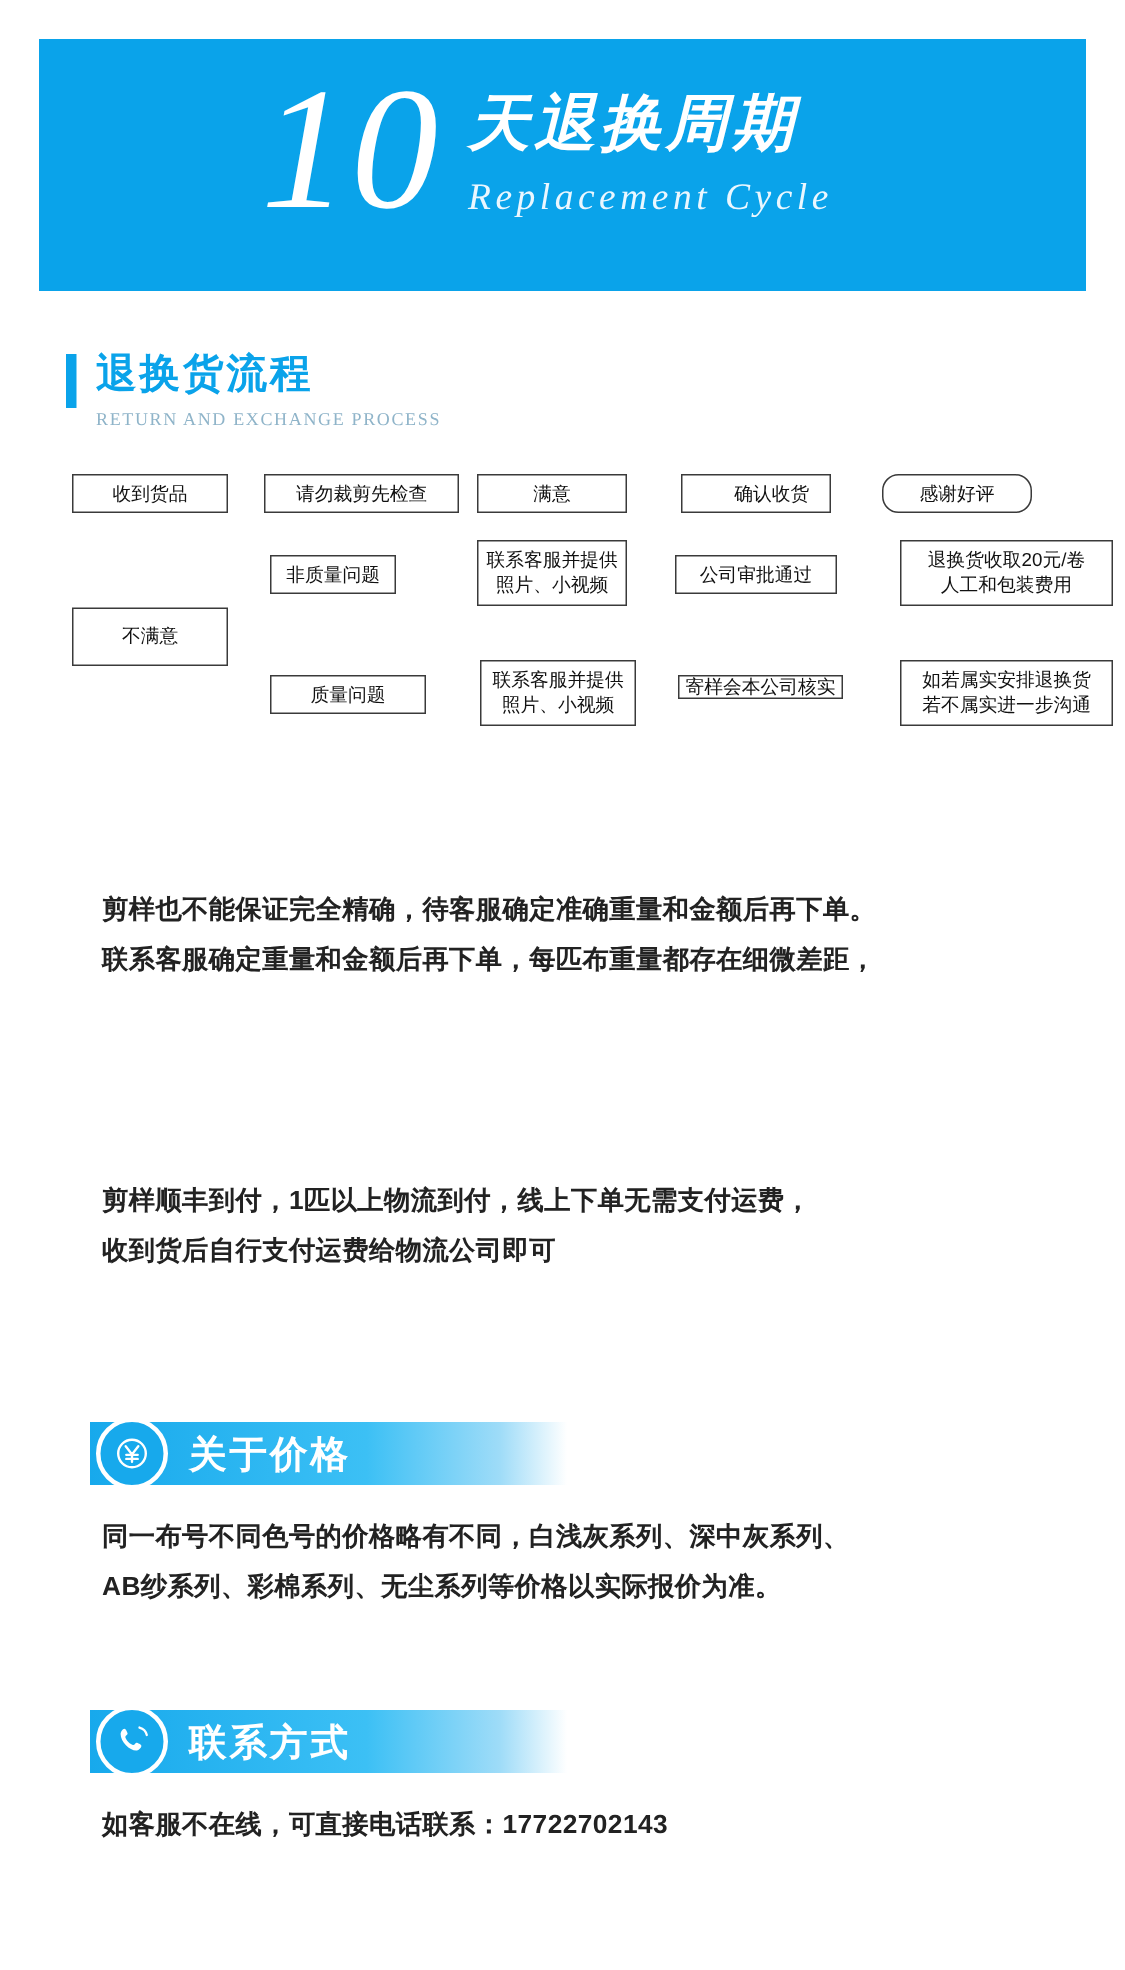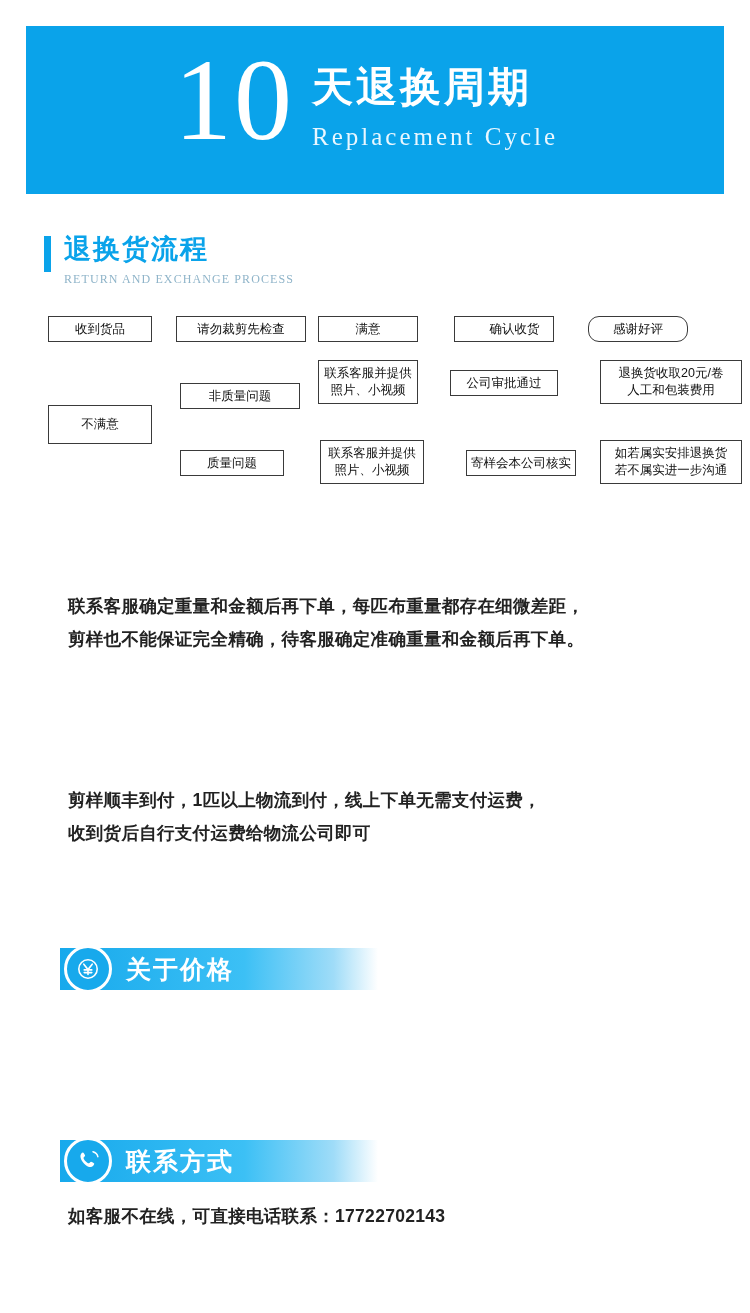--- a/index.html
+++ b/index.html
@@ -25,21 +25,22 @@
     width: 698px;
     height: 168px;
     background: #0aa3ea;
     color: #ffffff;
   }
   .hero-inner {
     position: absolute;
     left: 148px;
     top: 18px;
     display: flex;
-    align-items: center;
+    align-items: flex-start;
+    font-style: italic;
   }
   .hero-num {
     font-family: "Liberation Serif", serif;
     font-size: 116px;
     line-height: 112px;
     font-weight: 400;
     letter-spacing: 2px;
     color: #ffffff;
   }
   .hero-texts {
@@ -183,59 +184,63 @@
   <div class="cn">退换货流程</div>
   <div class="en">RETURN AND EXCHANGE PROCESS</div>
 </div>
 
 <div class="flow" id="flow-container">
     <div class="fbox" style="left: 48px; top: 16px; width: 104px; height: 26px;">收到货品</div>
     <div class="fbox" style="left: 176px; top: 16px; width: 130px; height: 26px;">请勿裁剪先检查</div>
     <div class="fbox" style="left: 318px; top: 16px; width: 100px; height: 26px;">满意</div>
     <div class="fbox" style="left: 454px; top: 16px; width: 100px; height: 26px; padding-left: 24px;">确认收货</div>
     <div class="fbox" style="left: 588px; top: 16px; width: 100px; height: 26px; border-radius: 11px;">感谢好评</div>
-    <div class="fbox" style="left: 180px; top: 83px; width: 120px; height: 26px;">非质量问题</div>
+    <div class="fbox" style="left: 180px; top: 70px; width: 84px; height: 26px;">非质量问题</div>
     <div class="fbox" style="left: 318px; top: 60px; width: 100px; height: 44px;">联系客服并提供
 照片、小视频</div>
     <div class="fbox" style="left: 450px; top: 70px; width: 108px; height: 26px;">公司审批通过</div>
     <div class="fbox" style="left: 600px; top: 60px; width: 142px; height: 44px;">退换货收取20元/卷
 人工和包装费用</div>
     <div class="fbox" style="left: 48px; top: 105px; width: 104px; height: 39px;">不满意</div>
     <div class="fbox" style="left: 180px; top: 150px; width: 104px; height: 26px;">质量问题</div>
     <div class="fbox" style="left: 320px; top: 140px; width: 104px; height: 44px;">联系客服并提供
 照片、小视频</div>
-    <div class="fbox" style="left: 452px; top: 150px; width: 110px; height: 26px; margin-left: 14px;">寄样会本公司核实</div>
+    <div class="fbox" style="left: 452px; top: 150px; width: 110px; height: 16px;">寄样会本公司核实</div>
     <div class="fbox" style="left: 600px; top: 140px; width: 142px; height: 44px;">如若属实安排退换货
 若不属实进一步沟通</div>
   </div>
 
 <div class="feature" id="feature-0" style="top:572px;">
   <div class="fbody">
+    <span class="line">剪样也不能保证完全精确，待客服确定准确重量和金额后再下单。</span>
     <span class="line">联系客服确定重量和金额后再下单，每匹布重量都存在细微差距，</span>
-    <span class="line">剪样也不能保证完全精确，待客服确定准确重量和金额后再下单。</span>
   </div>
 </div>
 
 <div class="feature" id="feature-1" style="top:766px;">
   <div class="fbody">
     <span class="line">剪样顺丰到付，1匹以上物流到付，线上下单无需支付运费，</span>
     <span class="line">收到货后自行支付运费给物流公司即可</span>
   </div>
 </div>
 
 <div class="feature" id="feature-2" style="top:948px;">
   <div class="fhead">
     <div class="circle">
       <svg class="svg-ico" width="28" height="28" viewBox="0 0 28 28" fill="none" stroke="#ffffff" stroke-width="1.6">
         <circle cx="14" cy="14" r="9.2"></circle>
         <path d="M9.8 9.2 14 14.6l4.2-5.4M10.2 14.9h7.6M10.2 17.6h7.6M14 14.6v4.9" stroke-linecap="round"></path>
       </svg>
     </div>
     <div class="ftitle">关于价格</div>
   </div>
+  <div class="fbody">
+    <span class="line">同一布号不同色号的价格略有不同，白浅灰系列、深中灰系列、</span>
+    <span class="line">AB纱系列、彩棉系列、无尘系列等价格以实际报价为准。</span>
+  </div>
 </div>
 
 <div class="feature" id="feature-3" style="top:1140px;">
   <div class="fhead">
     <div class="circle">
       <svg class="svg-ico" width="26" height="26" viewBox="0 0 24 24" fill="#ffffff">
         <path d="M7.4 4.2c.7 0 1.9 2.4 1.9 3 0 .7-1.4 1.2-1.4 2 0 1.6 3.3 4.9 4.9 4.9.8 0 1.3-1.4 2-1.4.6 0 3 1.2 3 1.9 0 1.3-2 3-3.3 3C10.6 17.6 5 12 5 7.5c0-1.3 1.1-3.3 2.4-3.3z"></path>
         <path d="M16.6 3.4c2.3.6 4 2.3 4.5 4.6" stroke="#ffffff" stroke-width="1.4" fill="none" stroke-linecap="round"></path>
       </svg>
     </div>

